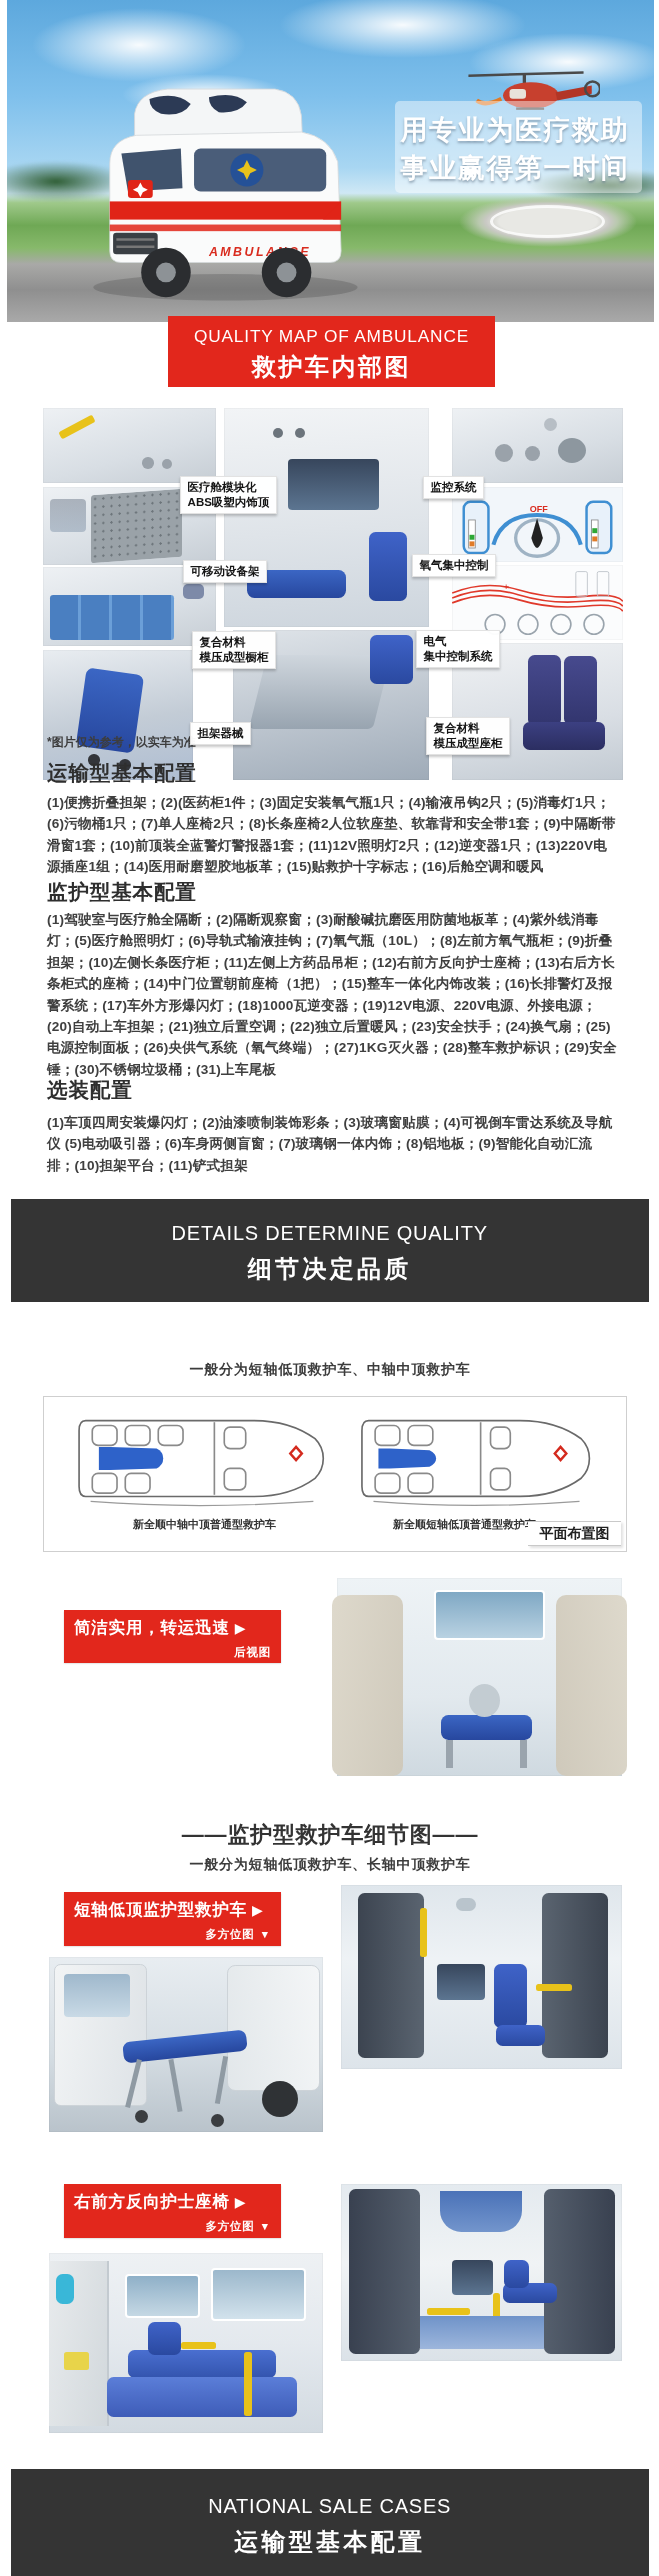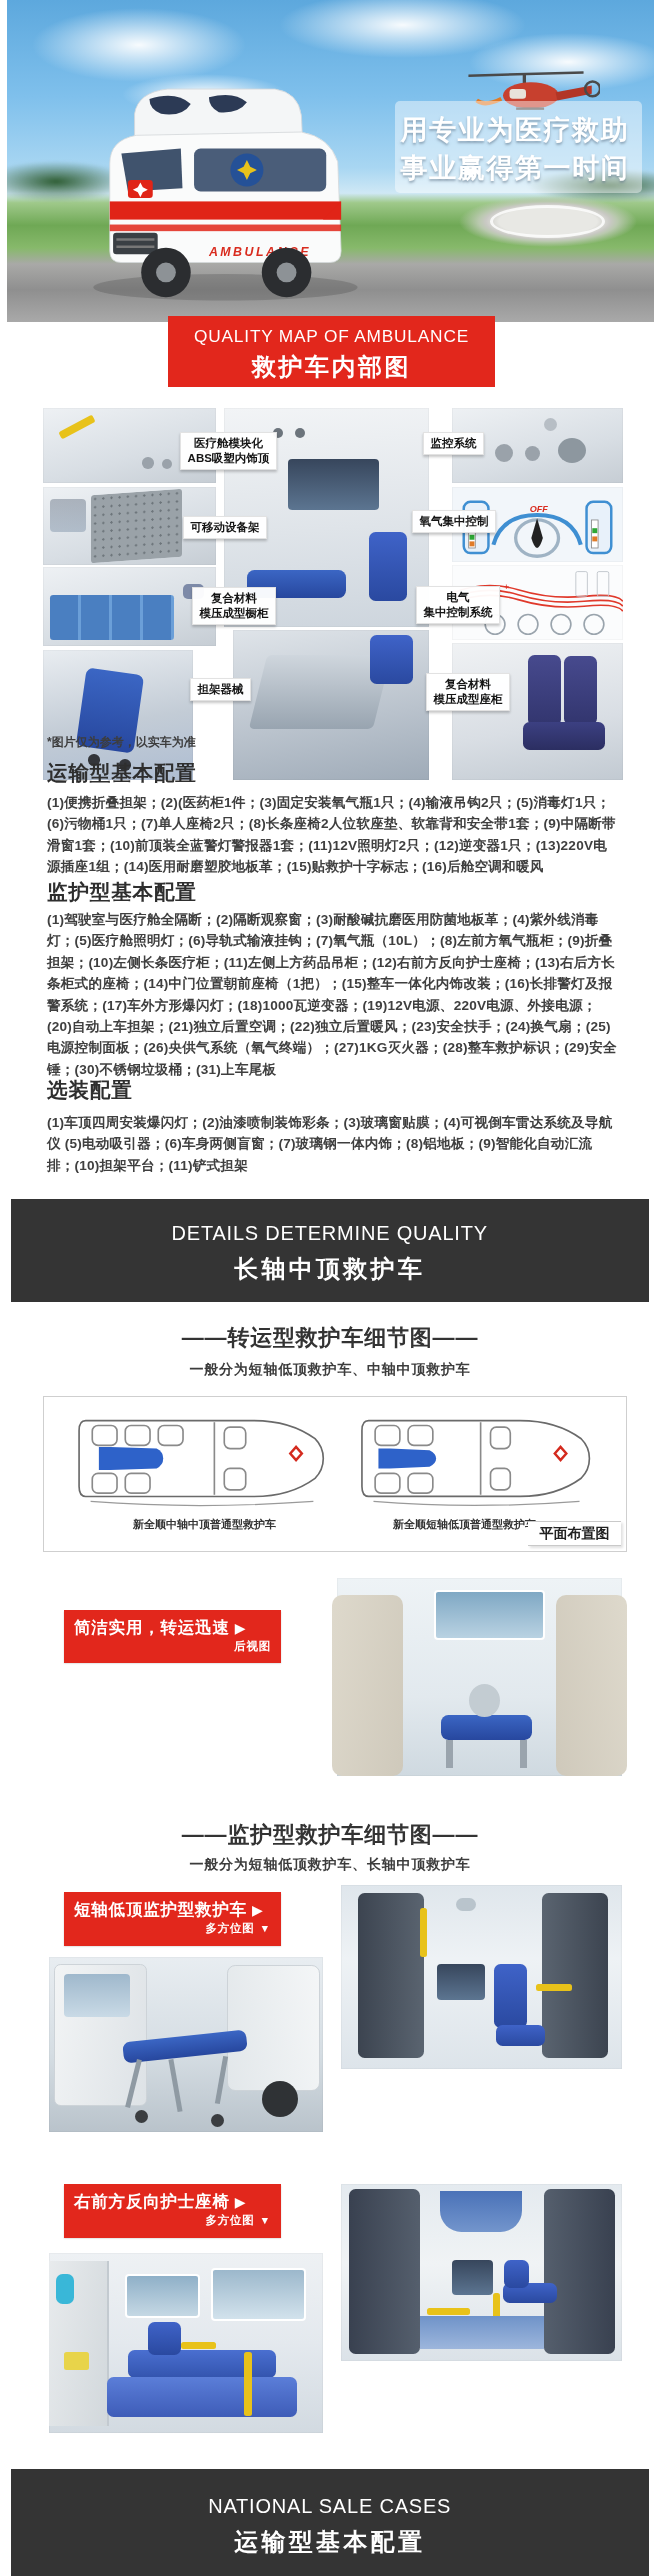--- a/index.html
+++ b/index.html
@@ -18,23 +18,23 @@
   .slogan{position:absolute;left:394px;width:247px;color:#fff;font-weight:800;font-size:27px;letter-spacing:1.6px;
           text-shadow:0 1.6px 2.5px rgba(90,110,130,.55);}
   
   .red-banner{position:absolute;left:168px;top:316px;width:327px;height:71px;background:#e2271c;color:#fff;text-align:center;}
   .red-banner .en{margin-top:10px;font-size:17.3px;letter-spacing:0.8px;font-weight:400;}
   .red-banner .zh{margin-top:4.1px;font-size:24px;font-weight:800;letter-spacing:2.5px;}
   .dark-banner{position:absolute;left:10.7px;width:638px;background:#343434;color:#fff;text-align:center;}
   .dark-banner .en{font-size:20px;letter-spacing:0.8px;font-weight:400;}
   .dark-banner .zh{margin-top:8.2px;font-size:24px;font-weight:800;letter-spacing:3.3px;}
   
-  .ph{position:absolute;background:linear-gradient(165deg,#eef1f4,#d8dee4 60%,#c6cdd4);box-shadow:inset 0 0 0 0.8px rgba(0,0,0,.04);font-style:italic;}
+  .ph{position:absolute;background:linear-gradient(165deg,#eef1f4,#d8dee4 60%,#c6cdd4);box-shadow:inset 0 0 0 0.8px rgba(0,0,0,.04);}
   .callout{position:absolute;background:rgba(255,255,255,.96);border:0.8px solid #e2e2e2;box-shadow:0 1.6px 2.5px rgba(0,0,0,.22);
-           padding:2.5px 6.6px;font-size:11.5px;font-weight:800;color:#151515;text-align:center;white-space:pre-line;line-height:15.7px;z-index:6;}
+           padding:2.5px 6.6px;font-size:11.5px;font-weight:800;color:#151515;white-space:pre-line;line-height:15.7px;z-index:6;margin-top:44px;}
   .w-window{position:absolute;background:linear-gradient(#37465c,#5c7591);border-radius:4.1px;}
   .b-seat{position:absolute;background:linear-gradient(#3f63c8,#2a49a0);border-radius:6.6px;}
   .y-rail{position:absolute;background:#e8c21a;border-radius:2.5px;}
   .stretch{position:absolute;background:linear-gradient(#3b66c4,#27479e);border-radius:7.4px;}
   .cab-doors{position:absolute;background:
       repeating-linear-gradient(90deg,#4a7fc1 0 28px,#6b9fd8 28px 31px);border-radius:3.3px;}
   .dotrack{position:absolute;background:#9aa2a8;border-radius:3.3px;
       background-image:radial-gradient(#6d757b 1.2px,transparent 1.3px);background-size:8.2px 8.2px;}
   .graycirc{position:absolute;border-radius:50%;background:#9aa2aa;}
   .notefs{position:absolute;left:47px;font-size:12px;font-weight:700;color:#3d3d3d;}
@@ -46,21 +46,21 @@
   
   .floorplan{position:absolute;left:43px;top:1396px;width:582px;height:154px;border:0.8px solid #cfcfcf;background:#fff;}
   .fp-label{position:absolute;font-size:11px;font-weight:800;color:#333;text-align:center;}
   .fp-stamp{position:absolute;right:5px;top:124px;padding:2.5px 11.5px;font-size:14px;font-weight:800;color:#222;
             border-top:1.6px solid #c9c9c9;border-bottom:1.6px solid #c9c9c9;background:#fff;box-shadow:1.6px 1.6px 2.5px rgba(0,0,0,.12);}
   .fp-van{position:absolute;top:11.5px;}
   
   .rtag{position:absolute;left:64px;width:217px;background:#e2271c;color:#fff;padding:7.4px 10px 5.8px;box-sizing:border-box;box-shadow:0 0.8px 1.6px rgba(0,0,0,.2);}
   .rtag .t{font-size:16.5px;font-weight:800;letter-spacing:0.8px;white-space:nowrap;}
   .rtag .t .arr{font-size:14px;margin-left:5px;}
-  .rtag .s{text-align:right;font-size:11.5px;font-weight:700;margin-top:0;letter-spacing:0.8px;}
+  .rtag .s{text-align:right;font-size:11.5px;font-weight:700;margin-top:6px;letter-spacing:0.8px;}
   .rtag .s .arr{font-size:10.7px;margin-left:5px;}
 </style>
 </head>
 <body>
 
 <div id="page">
 
   <section class="hero">
     <div class="cloud" style="left:25px;top:8.2px;width:214px;height:74px;"></div>
     <div class="cloud" style="left:272px;top:-8.2px;width:247px;height:66px;"></div>
@@ -212,24 +212,23 @@
   <div class="cfg-body" style="top:792px;">(1)便携折叠担架；(2)(医药柜1件；(3)固定安装氧气瓶1只；(4)输液吊钩2只；(5)消毒灯1只；(6)污物桶1只；(7)单人座椅2只；(8)长条座椅2人位软座垫、软靠背和安全带1套；(9)中隔断带滑窗1套；(10)前顶装全蓝警灯警报器1套；(11)12V照明灯2只；(12)逆变器1只；(13)220V电源插座1组；(14)医用耐磨塑胶地板革；(15)贴救护十字标志；(16)后舱空调和暖风</div>
 
   <div class="cfg-head" style="top:878px;">监护型基本配置</div>
   <div class="cfg-body" style="top:909px;">(1)驾驶室与医疗舱全隔断；(2)隔断观察窗；(3)耐酸碱抗磨医用防菌地板革；(4)紫外线消毒灯；(5)医疗舱照明灯；(6)导轨式输液挂钩；(7)氧气瓶（10L）；(8)左前方氧气瓶柜；(9)折叠担架；(10)左侧长条医疗柜；(11)左侧上方药品吊柜；(12)右前方反向护士座椅；(13)右后方长条柜式的座椅；(14)中门位置朝前座椅（1把）；(15)整车一体化内饰改装；(16)长排警灯及报警系统；(17)车外方形爆闪灯；(18)1000瓦逆变器；(19)12V电源、220V电源、外接电源；(20)自动上车担架；(21)独立后置空调；(22)独立后置暖风；(23)安全扶手；(24)换气扇；(25)电源控制面板；(26)央供气系统（氧气终端）；(27)1KG灭火器；(28)整车救护标识；(29)安全锤；(30)不锈钢垃圾桶；(31)上车尾板</div>
 
   <div class="cfg-head" style="top:1076px;">选装配置</div>
   <div class="cfg-body" style="top:1112px;">(1)车顶四周安装爆闪灯；(2)油漆喷制装饰彩条；(3)玻璃窗贴膜；(4)可视倒车雷达系统及导航仪 (5)电动吸引器；(6)车身两侧盲窗；(7)玻璃钢一体内饰；(8)铝地板；(9)智能化自动汇流排；(10)担架平台；(11)铲式担架</div>
 
   <div class="dark-banner" style="top:1199px;height:103px;">
     <div class="en" style="margin-top:23px;">DETAILS DETERMINE QUALITY</div>
-    <div class="zh">长轴中顶救护车</div>
-  </div>
-
-  <div class="center-head" style="top:1323px;">——转运型救护车细节图——</div>
+    <div class="zh">细节决定品质</div>
+  </div>
+
   <div class="center-sub" style="top:1361px;">一般分为短轴低顶救护车、中轴中顶救护车</div>
 
   <div class="floorplan">
 
     <svg class="fp-van" style="left:30px;" width="256" height="99" viewBox="0 0 310 120">
       <path d="M14 14 Q6 14 6 26 L6 94 Q6 106 14 106 L218 106 Q262 106 292 84 Q302 74 302 60 Q302 46 292 36 Q262 14 218 14 Z" fill="none" stroke="#6a6a6a" stroke-width="2"></path>
       <line x1="170" y1="16" x2="170" y2="104" stroke="#8a8a8a" stroke-width="2"></line>
       <rect x="22" y="20" width="30" height="24" rx="7" fill="none" stroke="#8a8a8a" stroke-width="2"></rect>
       <rect x="62" y="20" width="30" height="24" rx="7" fill="none" stroke="#8a8a8a" stroke-width="2"></rect>
       <rect x="102" y="20" width="30" height="24" rx="7" fill="none" stroke="#8a8a8a" stroke-width="2"></rect>

